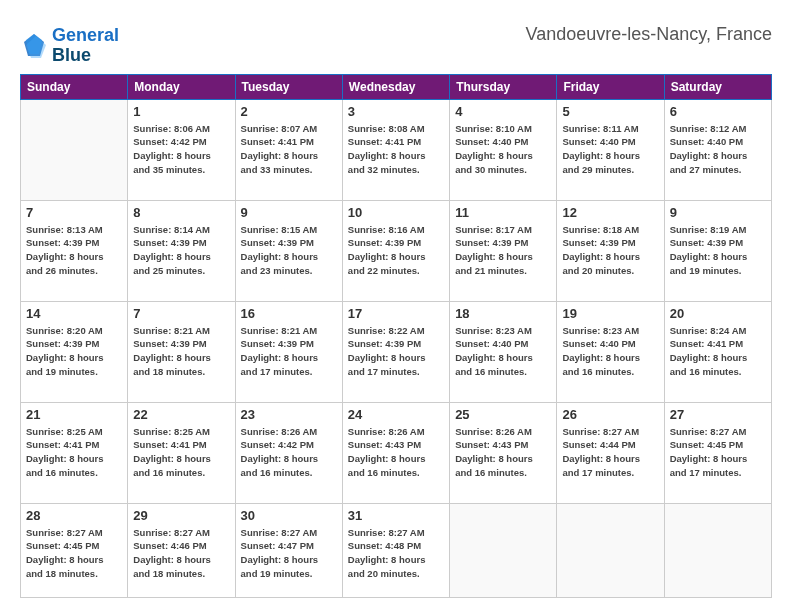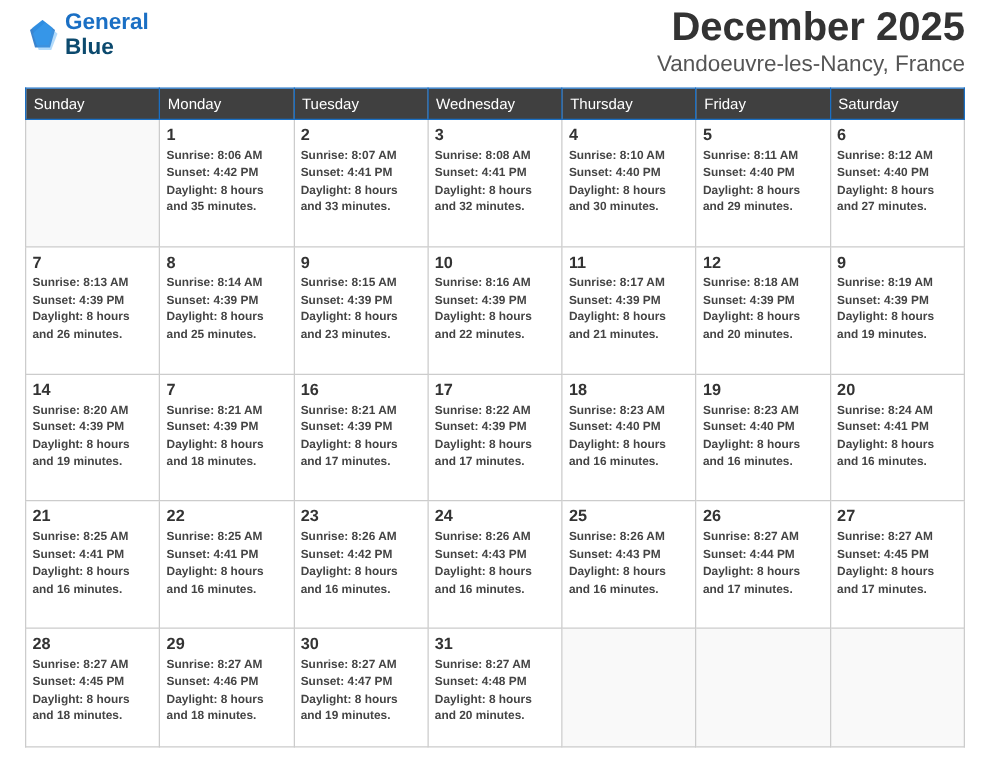--- a/index.html
+++ b/index.html
@@ -6,21 +6,21 @@
     body {
       font-family: Arial, sans-serif;
       background: #fff;
       width: 792px;
       height: 612px;
       overflow: hidden;
     }
     .page {
       width: 792px;
       height: 612px;
-      padding: 4px 20px 14px 20px;
+      padding: 22px 20px 14px 20px;
       display: flex;
       flex-direction: column;
     }
     .header {
       display: flex;
       align-items: flex-start;
       justify-content: space-between;
       margin-bottom: 8px;
     }
     .logo {
@@ -57,26 +57,26 @@
       margin-top: 2px;
     }
     .calendar {
       flex: 1;
       border: 1px solid #ccc;
       border-collapse: collapse;
       width: 100%;
       table-layout: fixed;
     }
     .calendar th {
-      background-color: #404040;
+      background-color: #701a75;
       color: #fff;
       text-align: left;
       padding: 5px 6px;
       font-size: 12px;
-      font-weight: normal;
+      font-weight: bold;
       border: 1px solid #1a6fc4;
     }
     .calendar td {
       border: 1px solid #ccc;
       vertical-align: top;
       padding: 4px 5px;
       font-size: 10px;
       color: #333;
       background: #fff;
       height: 88px;
@@ -113,21 +113,20 @@
         <polygon points="14,2 24,10 20,24 8,24 4,10" fill="#1a6fc4" opacity="0.85"></polygon>
         <polygon points="14,2 22,8 19,22 9,22 6,8" fill="#2196F3" opacity="0.5"></polygon>
         <polygon points="16,4 26,13 21,26 11,26 6,13" fill="#42a5f5" opacity="0.4"></polygon>
       </svg>
       <div class="logo-text">
         <div><span>General</span></div>
         <div><span style="color:#0c4a6e">Blue</span></div>
       </div>
     </div>
     <div class="title-block">
-      <div class="month-title">December 2025</div>
       <div class="location">Vandoeuvre-les-Nancy, France</div>
     </div>
   </div>
 
   <table class="calendar">
     <thead>
       <tr>
       <th>Sunday</th>
           <th>Monday</th>
           <th>Tuesday</th>

